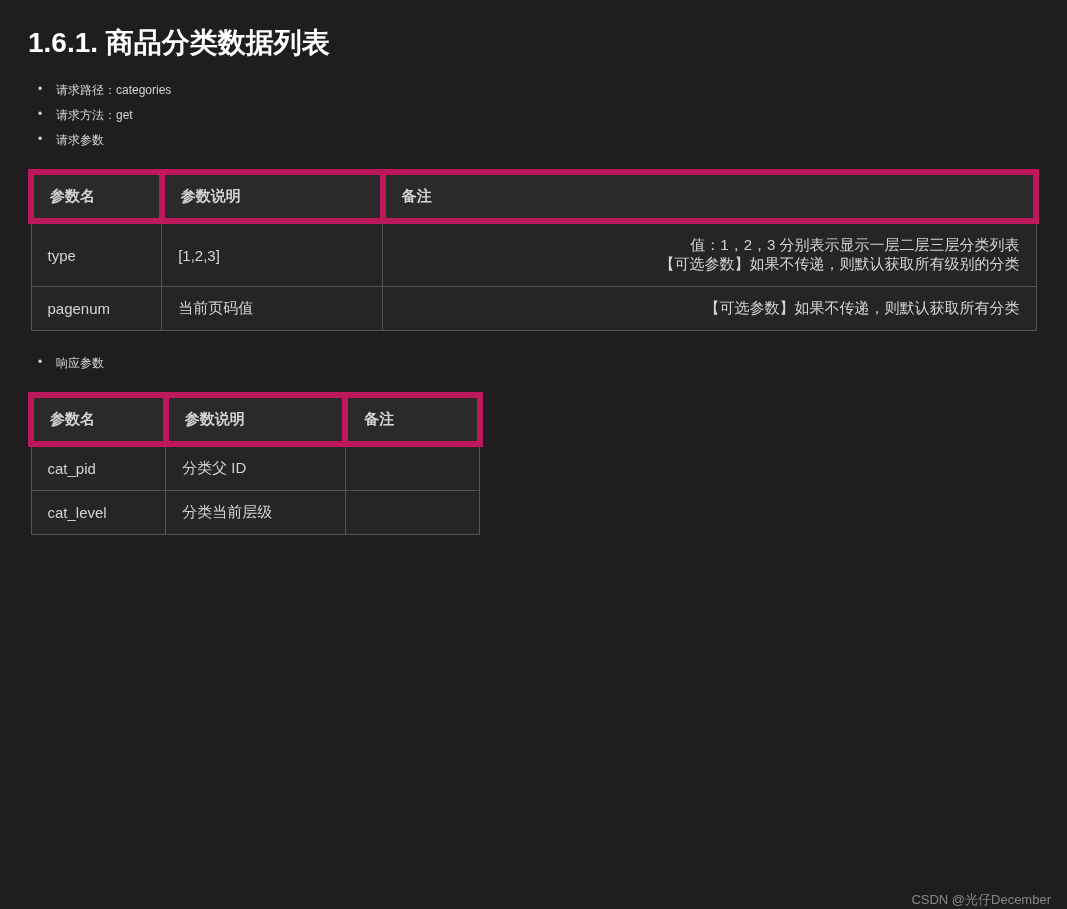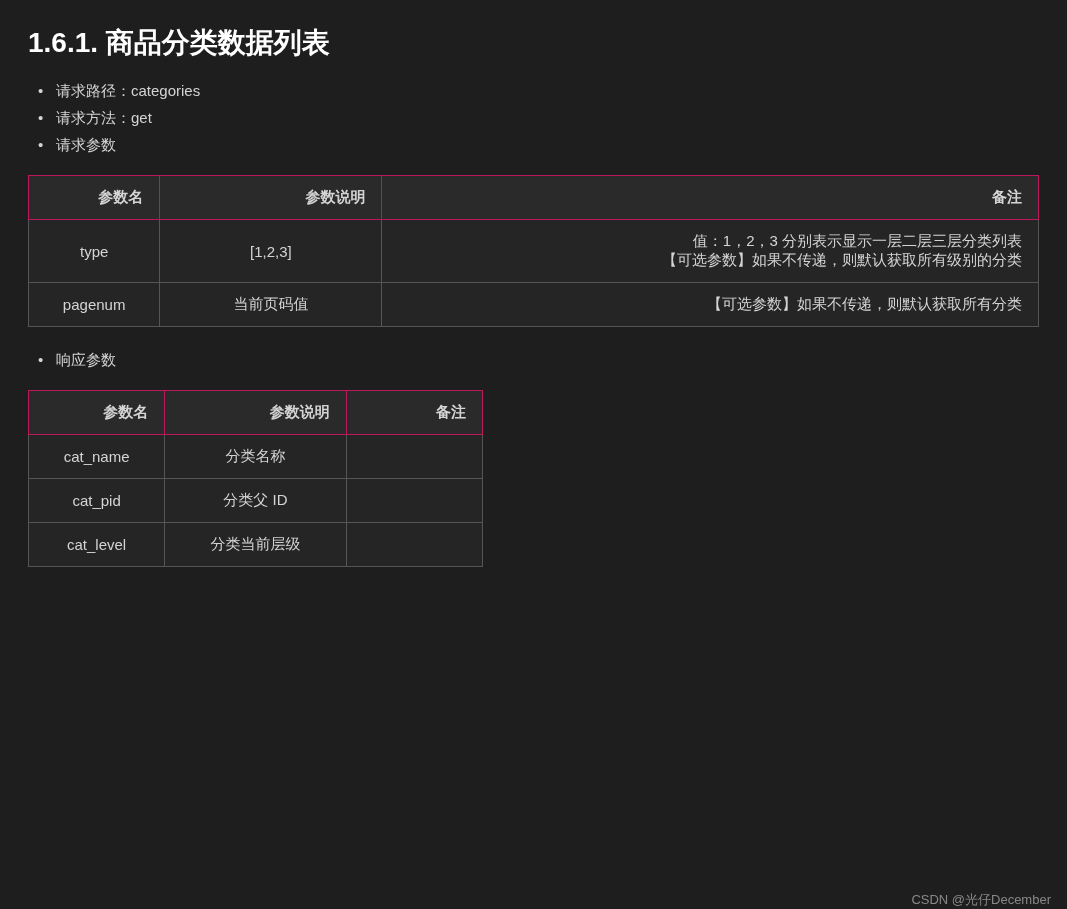--- a/index.html
+++ b/index.html
@@ -29,51 +29,50 @@
       list-style: none;
       margin-bottom: 20px;
       padding-left: 10px;
     }
 
     .bullet-list li {
       position: relative;
       padding-left: 18px;
       margin-bottom: 8px;
       color: #d4d4d4;
-      font-size: 15px;
+      font-size: 12px;
     }
 
     .bullet-list li::before {
       content: "•";
       position: absolute;
       left: 0;
       color: #d4d4d4;
     }
 
     table {
       border-collapse: collapse;
       margin-bottom: 24px;
       width: 100%;
     }
 
     table th {
       background-color: #2a2a2a;
       color: #d4d4d4;
       font-weight: bold;
       padding: 12px 16px;
-      border: 1px solid #be185d;
-      text-align: right;
+      border: 6px solid #be185d;
+      text-align: left;
     }
 
     table td {
       background-color: #252525;
       color: #d4d4d4;
       padding: 12px 16px;
       border: 1px solid #555;
-      text-align: center;
       vertical-align: middle;
     }
 
     .table-wide {
       width: 100%;
     }
 
     .table-wide col.col-param {
       width: 13%;
     }
@@ -172,25 +171,20 @@
   </colgroup>
   <thead>
     <tr>
       <th>参数名</th>
       <th>参数说明</th>
       <th>备注</th>
     </tr>
   </thead>
   <tbody id="response-table-body">
       <tr>
-        <td>cat_name</td>
-        <td>分类名称</td>
-        <td></td>
-      </tr>
-      <tr>
         <td>cat_pid</td>
         <td>分类父 ID</td>
         <td></td>
       </tr>
       <tr>
         <td>cat_level</td>
         <td>分类当前层级</td>
         <td></td>
       </tr>
     </tbody>

